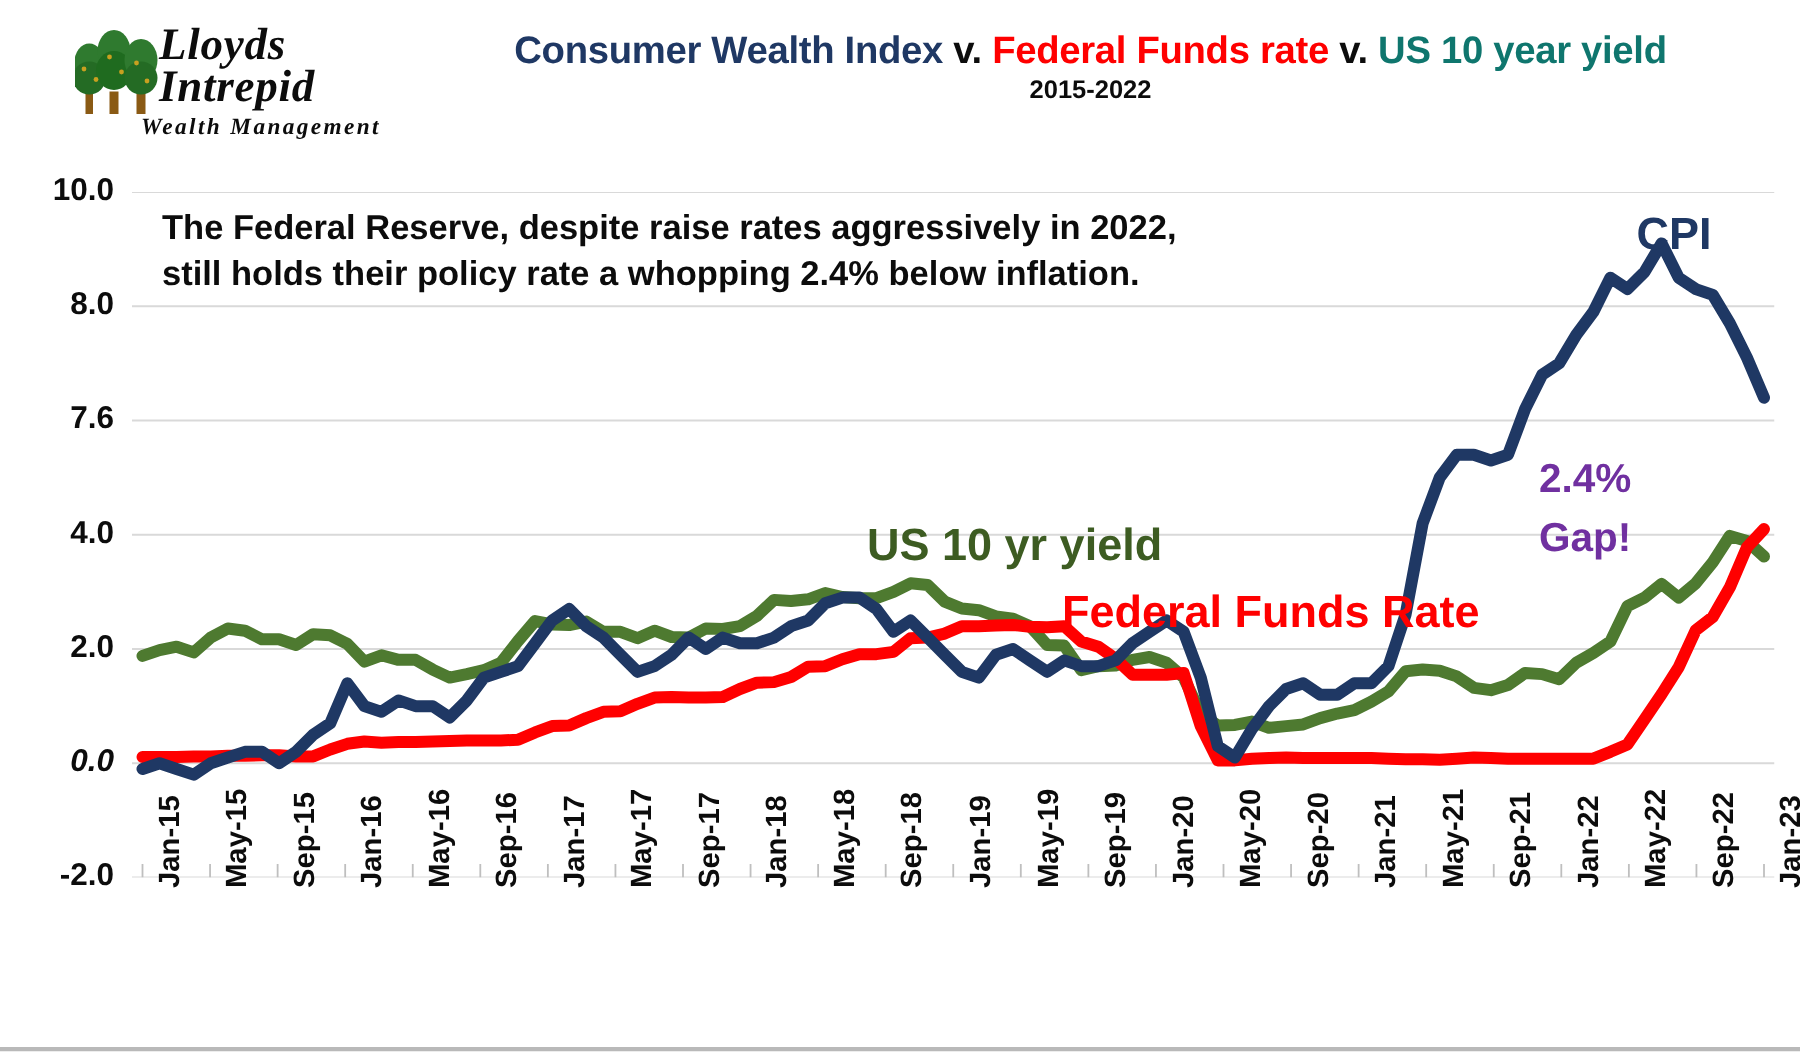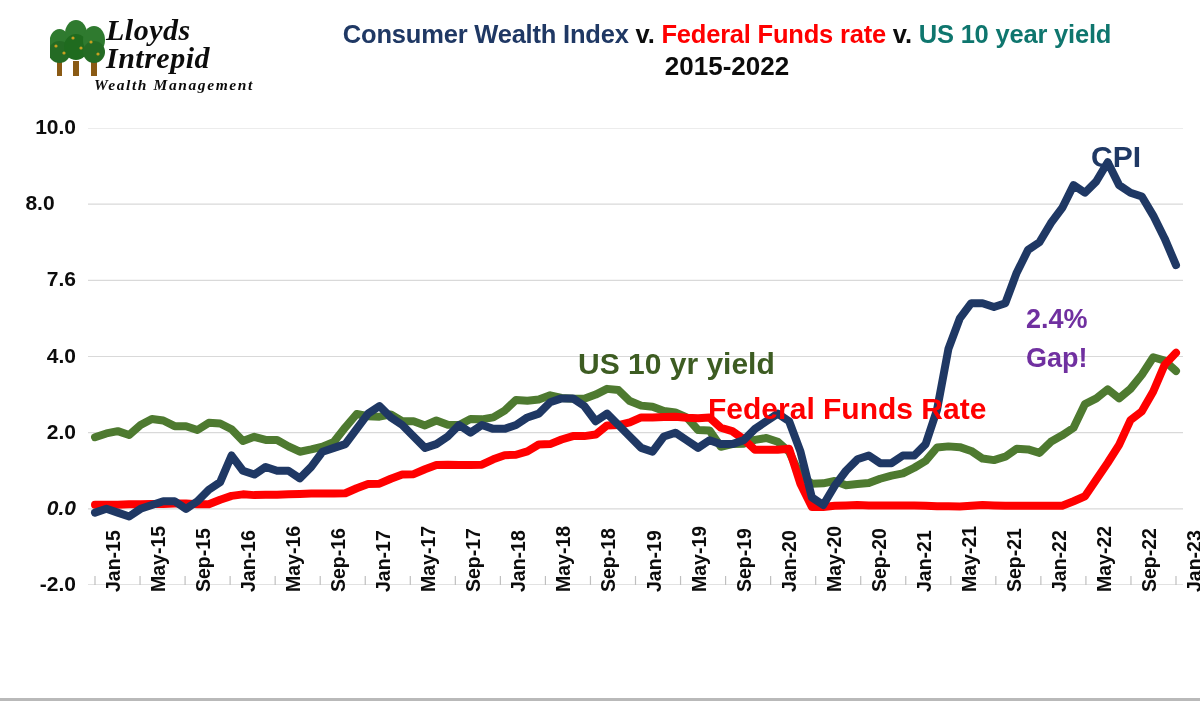--- a/index.html
+++ b/index.html
@@ -70,21 +70,21 @@
     text-align: center;
   }
   #title-line1 {
     font-size: 25.5px;
     font-weight: bold;
     letter-spacing: -0.2px;
     white-space: nowrap;
     line-height: 1.15;
   }
   #title-line2 {
-    font-size: 26px;
+    font-size: 17px;
     font-weight: bold;
     color: #0c0c0c;
     line-height: 1.35;
   }
   .t-cpi  { color: #1F3864; }
   .t-sep  { color: #0c0c0c; }
   .t-ffr  { color: #FF0000; }
   .t-ten  { color: #0f766e; }
   #svg-plot { display: block; }
 
@@ -226,21 +226,21 @@
         <line x1="1042.9583333333335" x2="1042.9583333333335" y1="457" y2="448" stroke="#BFBFBF" stroke-width="1.2"></line>
         <line x1="1088" x2="1088" y1="457" y2="448" stroke="#BFBFBF" stroke-width="1.2"></line>
       </g>
     <path id="line-ten" fill="none" stroke-width="8" stroke-linejoin="round" stroke-linecap="round" d="M7.00 309.24 L18.38 305.43 L29.76 303.14 L41.14 306.95 L52.52 297.05 L63.89 290.96 L75.27 292.48 L86.65 298.19 L98.03 298.19 L109.41 302.00 L120.79 294.76 L132.17 295.53 L143.55 301.24 L154.93 313.04 L166.31 308.86 L177.68 311.90 L189.06 311.90 L200.44 318.38 L211.82 323.71 L223.20 321.42 L234.58 318.76 L245.96 313.81 L257.34 299.33 L268.72 286.01 L280.09 288.29 L291.47 288.67 L302.85 286.39 L314.23 293.24 L325.61 293.24 L336.99 297.43 L348.37 292.48 L359.75 296.67 L371.13 297.05 L382.51 290.96 L393.88 291.34 L405.26 289.43 L416.64 282.58 L428.02 271.92 L439.40 272.68 L450.78 271.53 L462.16 267.34 L473.54 270.01 L484.92 270.77 L496.29 270.77 L507.67 266.58 L519.05 260.87 L530.43 262.01 L541.81 273.06 L553.19 277.63 L564.57 278.77 L575.95 282.96 L587.33 284.48 L598.71 289.43 L610.08 302.00 L621.46 302.38 L632.84 318.76 L644.22 316.09 L655.60 315.71 L666.98 311.90 L678.36 310.00 L689.74 313.81 L701.12 323.71 L712.49 347.70 L723.87 355.70 L735.25 355.32 L746.63 353.03 L758.01 357.22 L769.39 356.08 L780.77 354.94 L792.15 350.75 L803.53 347.70 L814.91 345.42 L826.28 339.70 L837.66 332.85 L849.04 319.52 L860.42 318.38 L871.80 319.14 L883.18 322.95 L894.56 330.56 L905.94 332.09 L917.32 328.66 L928.69 320.66 L940.07 321.42 L951.45 324.85 L962.83 313.81 L974.21 307.33 L985.59 299.72 L996.97 276.10 L1008.35 270.39 L1019.73 261.25 L1031.11 270.39 L1042.48 260.87 L1053.86 246.78 L1065.24 229.26 L1076.62 232.69 L1088.00 242.97" stroke="#4E7A30"></path>
     <path id="line-ffr" fill="none" stroke-width="8" stroke-linejoin="round" stroke-linecap="round" d="M7.00 376.64 L18.38 376.64 L29.76 376.64 L41.14 376.26 L52.52 376.26 L63.89 375.88 L75.27 375.88 L86.65 375.50 L98.03 375.50 L109.41 376.26 L120.79 376.26 L132.17 371.69 L143.55 367.88 L154.93 366.36 L166.31 367.12 L177.68 366.74 L189.06 366.74 L200.44 366.36 L211.82 365.98 L223.20 365.60 L234.58 365.60 L245.96 365.60 L257.34 365.22 L268.72 360.27 L280.09 356.08 L291.47 355.70 L302.85 350.75 L314.23 346.56 L325.61 346.18 L336.99 341.23 L348.37 337.04 L359.75 336.66 L371.13 337.04 L382.51 337.04 L393.88 336.66 L405.26 331.33 L416.64 327.14 L428.02 326.75 L439.40 323.33 L450.78 316.47 L462.16 316.09 L473.54 311.52 L484.92 308.09 L496.29 308.09 L507.67 306.57 L519.05 297.43 L530.43 297.05 L541.81 294.38 L553.19 289.43 L564.57 289.43 L575.95 289.05 L587.33 288.67 L598.71 289.81 L610.08 290.19 L621.46 289.43 L632.84 299.72 L644.22 303.14 L655.60 311.14 L666.98 321.80 L678.36 321.80 L689.74 321.80 L701.12 320.66 L712.49 356.08 L723.87 378.93 L735.25 378.93 L746.63 377.79 L758.01 377.41 L769.39 377.02 L780.77 377.41 L792.15 377.41 L803.53 377.41 L814.91 377.41 L826.28 377.41 L837.66 377.79 L849.04 378.17 L860.42 378.17 L871.80 378.55 L883.18 377.79 L894.56 377.02 L905.94 377.41 L917.32 377.79 L928.69 377.79 L940.07 377.79 L951.45 377.79 L962.83 377.79 L974.21 377.79 L985.59 373.22 L996.97 368.27 L1008.35 351.51 L1019.73 334.75 L1031.11 316.85 L1042.48 292.10 L1053.86 283.34 L1065.24 263.54 L1076.62 236.88 L1088.00 224.69" stroke="#FF0000"></path>
     <path id="line-cpi" fill="none" stroke-width="8" stroke-linejoin="round" stroke-linecap="round" d="M7.00 384.64 L18.38 380.83 L29.76 384.64 L41.14 388.45 L52.52 380.83 L63.89 377.02 L75.27 373.22 L86.65 373.22 L98.03 380.83 L109.41 373.22 L120.79 361.79 L132.17 354.18 L143.55 327.52 L154.93 342.75 L166.31 346.56 L177.68 338.94 L189.06 342.75 L200.44 342.75 L211.82 350.37 L223.20 338.94 L234.58 323.71 L245.96 319.90 L257.34 316.09 L268.72 300.86 L280.09 285.63 L291.47 278.01 L302.85 289.43 L314.23 297.05 L325.61 308.48 L336.99 319.90 L348.37 316.09 L359.75 308.48 L371.13 297.05 L382.51 304.67 L393.88 297.05 L405.26 300.86 L416.64 300.86 L428.02 297.05 L439.40 289.43 L450.78 285.63 L462.16 274.20 L473.54 270.39 L484.92 270.39 L496.29 278.01 L507.67 293.24 L519.05 285.63 L530.43 297.05 L541.81 308.48 L553.19 319.90 L564.57 323.71 L575.95 308.48 L587.33 304.67 L598.71 312.28 L610.08 319.90 L621.46 312.28 L632.84 316.09 L644.22 316.09 L655.60 312.28 L666.98 300.86 L678.36 293.24 L689.74 285.63 L701.12 293.24 L712.49 323.71 L723.87 369.41 L735.25 377.02 L746.63 357.98 L758.01 342.75 L769.39 331.33 L780.77 327.52 L792.15 335.13 L803.53 335.13 L814.91 327.52 L826.28 327.52 L837.66 316.09 L849.04 281.82 L860.42 220.88 L871.80 190.42 L883.18 175.18 L894.56 175.18 L905.94 178.99 L917.32 175.18 L928.69 144.72 L940.07 121.87 L951.45 114.25 L962.83 95.21 L974.21 79.97 L985.59 57.13 L996.97 64.74 L1008.35 53.32 L1019.73 34.28 L1031.11 57.13 L1042.48 64.74 L1053.86 68.55 L1065.24 87.59 L1076.62 110.44 L1088.00 137.10" stroke="#1F3864"></path>
   </svg>
 
   <div id="y-axis-labels">
       <div class="ylabel" style="top: 115px;">10.0</div>
-      <div class="ylabel" style="top: 191.167px; text-align: center;">8.0</div>
+      <div class="ylabel" style="top: 191.167px;">8.0</div>
       <div class="ylabel" style="top: 267.333px;">7.6</div>
       <div class="ylabel" style="top: 343.5px;">4.0</div>
       <div class="ylabel" style="top: 419.667px;">2.0</div>
       <div class="ylabel" style="top: 495.833px; font-style: italic;">0.0</div>
       <div class="ylabel" style="top: 572px;">-2.0</div>
     </div>
   <div id="x-axis-labels">
       <div class="xlabel" style="left: 102px;">Jan-15</div>
       <div class="xlabel" style="left: 147.042px;">May-15</div>
       <div class="xlabel" style="left: 192.083px;">Sep-15</div>
@@ -261,20 +261,24 @@
       <div class="xlabel" style="left: 867.708px;">Sep-20</div>
       <div class="xlabel" style="left: 912.75px;">Jan-21</div>
       <div class="xlabel" style="left: 957.792px;">May-21</div>
       <div class="xlabel" style="left: 1002.83px;">Sep-21</div>
       <div class="xlabel" style="left: 1047.88px;">Jan-22</div>
       <div class="xlabel" style="left: 1092.92px;">May-22</div>
       <div class="xlabel" style="left: 1137.96px;">Sep-22</div>
       <div class="xlabel" style="left: 1183px;">Jan-23</div>
     </div>
 
+  <div id="annotation">
+    <div>The Federal Reserve, despite raise rates aggressively in 2022,</div>
+    <div>still holds their policy rate a whopping 2.4% below inflation.</div>
+  </div>
 
   <div id="label-cpi">CPI</div>
   <div id="label-ten">US 10 yr yield</div>
   <div id="label-ffr">Federal Funds Rate</div>
   <div id="label-gap">
     <div>2.4%</div>
     <div>Gap!</div>
   </div>
 
 </div>

